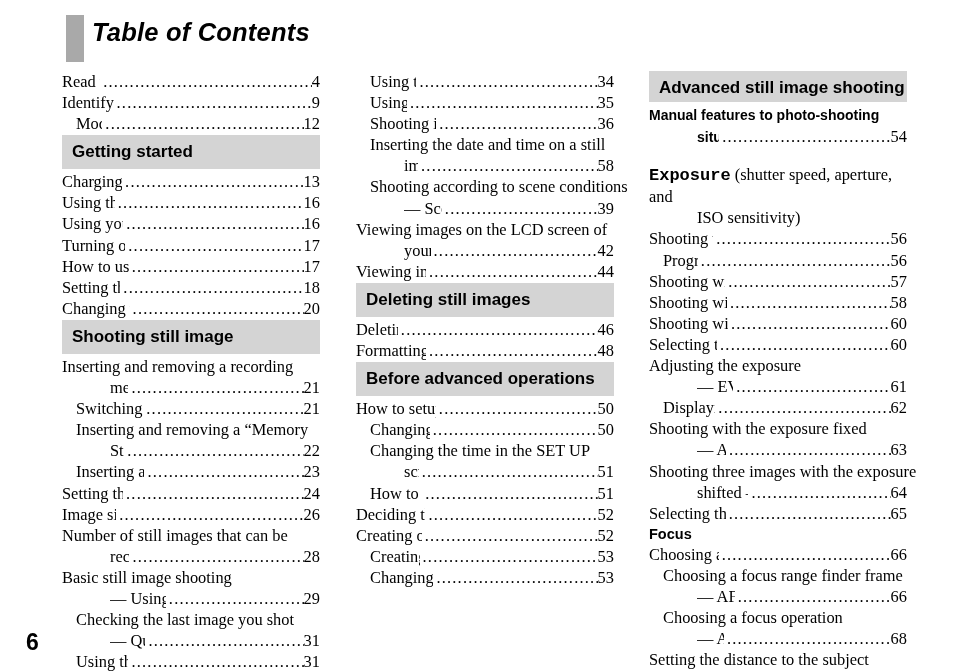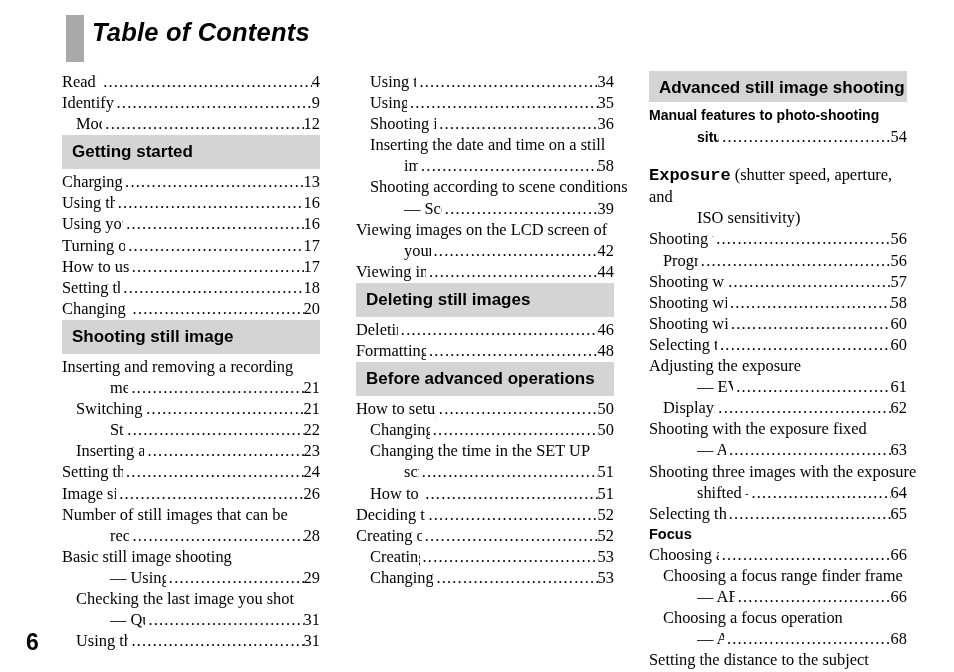--- a/index.html
+++ b/index.html
@@ -202,20 +202,21 @@
     <div class="entry lvl-2">
       <span class="label">medium</span>
       <span class="leader"></span>
       <span class="pageno">21</span>
     </div>
     <div class="entry lvl-1">
       <span class="label">Switching the recording medium</span>
       <span class="leader"></span>
       <span class="pageno">21</span>
     </div>
+    <div class="entry lvl-1 no-page"><span class="label">Inserting and removing a “Memory</span></div>
     <div class="entry lvl-2">
       <span class="label">Stick”</span>
       <span class="leader"></span>
       <span class="pageno">22</span>
     </div>
     <div class="entry lvl-1">
       <span class="label">Inserting and removing a CF card</span>
       <span class="leader"></span>
       <span class="pageno">23</span>
     </div>

